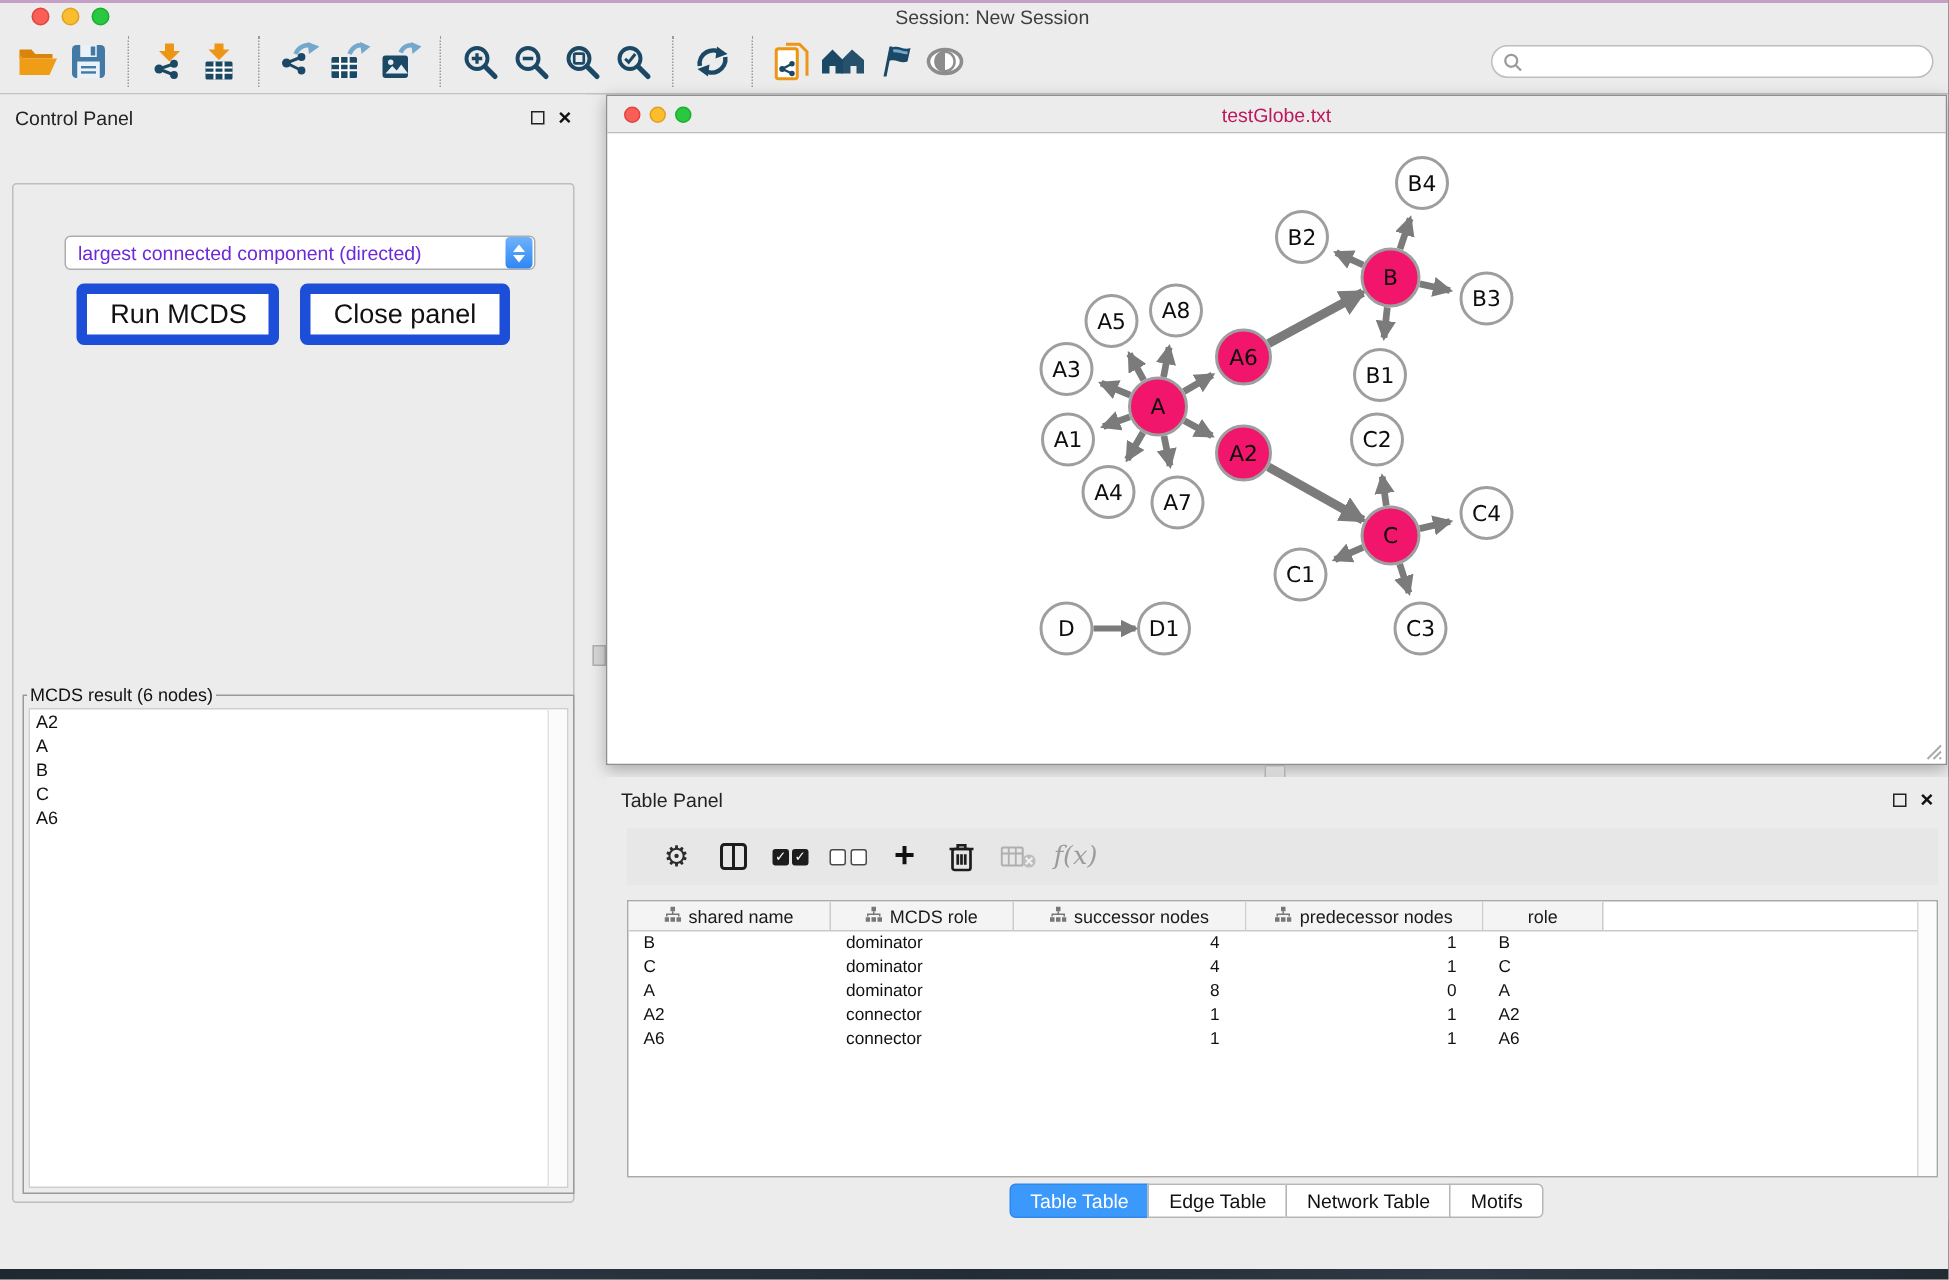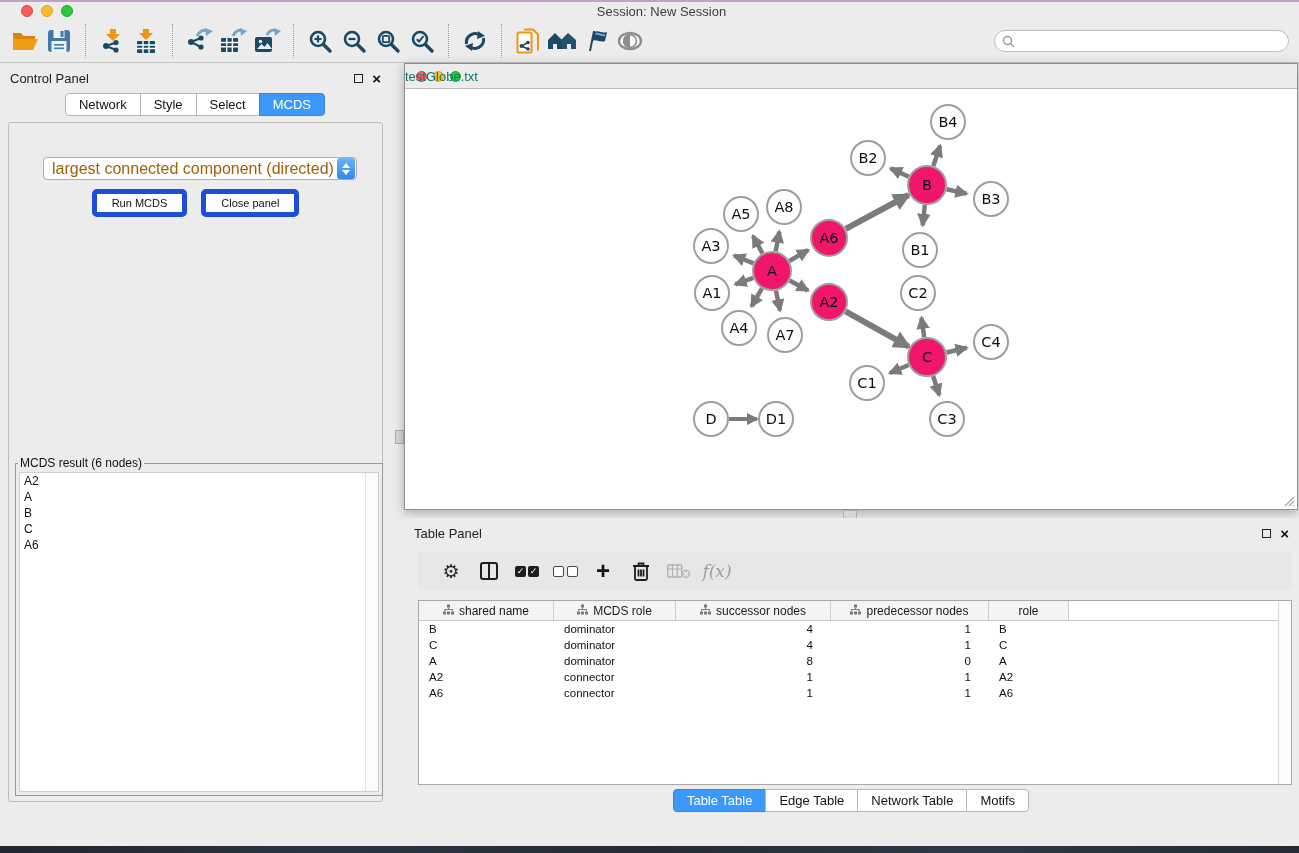--- a/index.html
+++ b/index.html
@@ -36,43 +36,43 @@
 
   .seg { display:flex; justify-content:center; }
   .seg .seg-btn { border:1px solid #b6b6b6; background:#fff; color:#111; font-size:13px; font-family:inherit; padding:3px 13px; margin-left:-1px; cursor:default; }
   .seg .seg-btn:first-child { border-radius:4px 0 0 4px; }
   .seg .seg-btn:last-child { border-radius:0 4px 4px 0; }
   .seg .seg-btn.active { background:#3B99FC; border-color:#2f87ea; color:#fff; }
 
   .cp-box { position:absolute; left:8px; top:59px; width:375px; height:680px; border:1px solid #bdbdbd; border-radius:3px; background:#ECECEC; }
   .opt-label { text-align:center; font-size:13px; color:#111; margin-top:14px; }
   .combo { position:absolute; left:34px; top:34px; width:314px; height:23px; background:#fff; border:1px solid #adadad; border-radius:4px; display:flex; align-items:center; }
-  .combo .combo-text { flex:1; font-size:16px; color:#a16207; padding-left:8px; white-space:nowrap; overflow:hidden; }
+  .combo .combo-text { flex:1; font-size:13px; color:#6d28d9; padding-left:8px; white-space:nowrap; overflow:hidden; }
   .combo .spinner { width:18px; height:21px; margin-right:1px; border-radius:3px; background:linear-gradient(#6db3fc,#2f86f4); display:flex; flex-direction:column; align-items:center; justify-content:center; gap:2px; }
   .tri-up { width:0; height:0; border-left:4px solid transparent; border-right:4px solid transparent; border-bottom:5px solid #fff; }
   .tri-dn { width:0; height:0; border-left:4px solid transparent; border-right:4px solid transparent; border-top:5px solid #fff; }
   .cp-buttons { position:absolute; left:0; top:66px; width:100%; display:flex; justify-content:center; gap:14px; }
-  .btn { background:#fff; border:5px solid #1d4ed8; border-radius:5px; font-size:11px; font-family:inherit; color:#111; padding:3px 15px; cursor:default; }
+  .btn { background:#fff; border:7px solid #1d4ed8; border-radius:5px; font-size:18px; font-family:inherit; color:#111; padding:3px 15px; cursor:default; }
 
   fieldset.mcds-box { position:absolute; left:6px; top:333px; width:368px; height:340px; border:1px solid #999; background:#ECECEC; }
   fieldset.mcds-box legend { font-size:12px; color:#111; margin-left:2px; padding:0 2px; }
   .mcds-list { position:absolute; left:3px; right:3px; top:2px; bottom:3px; background:#fff; border:1px solid #cfcfcf; overflow:hidden; }
   .mcds-scroll { position:absolute; right:0; top:0; bottom:0; width:13px; border-left:1px solid #e2e2e2; background:#fbfbfb; }
   .mcds-item { font-size:12px; color:#111; line-height:16px; padding-left:4px; }
 
   
   .v-split-handle { position:absolute; left:395px; top:430px; width:9px; height:14px; background:#d6d6d6; border:1px solid #b0b0b0; }
   .h-split-handle { position:absolute; left:843px; top:510px; width:14px; height:9px; background:#d6d6d6; border:1px solid #b0b0b0; }
 
   
   .net-window { position:absolute; left:404px; top:63px; width:894px; height:447px; background:#fff; border:1px solid #8f8f8f; box-shadow:0 3px 10px rgba(0,0,0,0.28); }
   .net-titlebar { height:25px; background:#ECECEC; border-bottom:1px solid #bcbcbc; display:flex; align-items:center; position:relative; }
   .net-titlebar .lights { margin-left:11px; gap:6px; }
   .net-titlebar .light { width:11px; height:11px; }
-  .net-title { position:absolute; left:0; right:0; font-size:13px; color:#0f766e; }
+  .net-title { position:absolute; left:0; right:0; text-align:center; font-size:13px; color:#be185d; }
   .net-canvas { position:absolute; left:0; top:25px; right:0; bottom:0; background:#fff; }
   .resize-grip { position:absolute; right:2px; bottom:2px; }
 
   
   .table-panel { position:absolute; left:404px; top:518px; width:895px; height:296px; background:#ECECEC; }
   .tp-toolbar { position:absolute; left:14px; top:34px; width:874px; height:38px; background:#E7E7E7; display:flex; align-items:center; padding-left:14px; gap:0; }
   .tp-ic { width:38px; height:30px; display:flex; align-items:center; justify-content:center; cursor:default; }
   .gear-glyph { font-size:19px; color:#2b2b2b; font-family:"DejaVu Sans", sans-serif; }
   .cb { width:11px; height:11px; display:inline-block; border-radius:2px; }
   .cb.on { background:#1d1d1d; color:#fff; font-size:9px; line-height:11px; text-align:center; }
@@ -257,26 +257,20 @@
   </div>
 
   <div class="control-panel">
     <div class="panel-head">
       <span class="panel-title">Control Panel</span>
       <span class="panel-ctrls">
         <span class="float-ic"></span>
         <span class="close-ic">×</span>
       </span>
     </div>
-    <div class="seg" id="cp-tabs">
-        <button class="seg-btn">Network</button>
-        <button class="seg-btn">Style</button>
-        <button class="seg-btn">Select</button>
-        <button class="seg-btn active">MCDS</button>
-      </div>
     <div class="cp-box">
       <div class="combo">
         <span class="combo-text">largest connected component (directed)</span>
         <span class="spinner">
             <span class="tri-up"></span>
             <span class="tri-dn"></span>
           </span>
       </div>
       <div class="cp-buttons">
         <button class="btn">Run MCDS</button>

